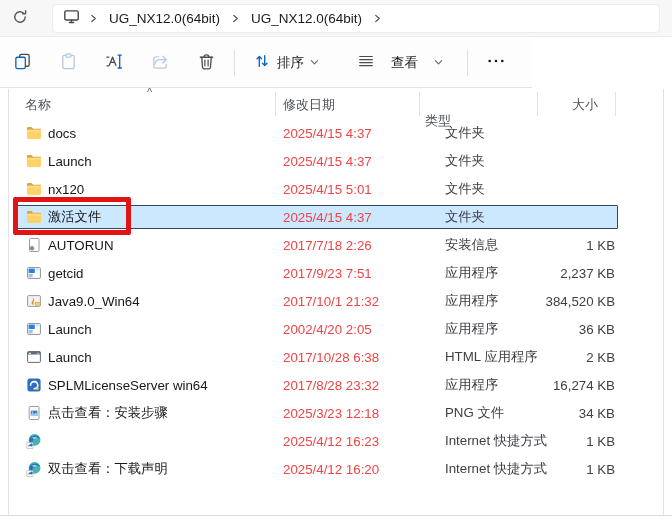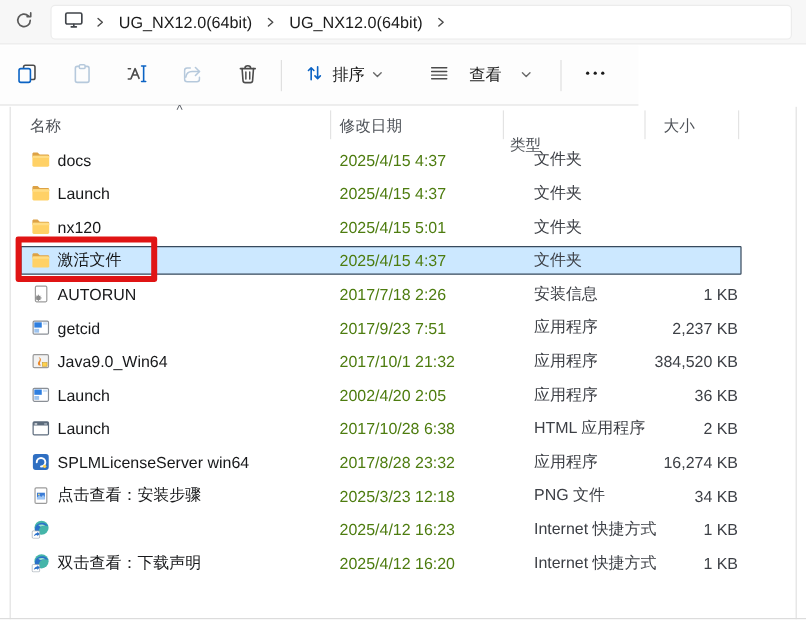--- a/index.html
+++ b/index.html
@@ -2,21 +2,21 @@
 <html><head>
 <meta charset="utf-8">
 <style>
   html,body{margin:0;padding:0;background:#fff;}
   *{box-sizing:border-box;font-family:"Liberation Sans",sans-serif;}
   .screen{position:relative;width:672px;height:520px;background:#ffffff;overflow:hidden;}
 
   
   .topbar{position:absolute;left:0;top:0;width:672px;height:37px;background:#f7f7f7;border-bottom:1px solid #ebebeb;display:flex;align-items:center;}
   .refresh-btn{width:40px;height:36px;display:flex;align-items:center;justify-content:center;background:transparent;border:none;cursor:pointer;}
-  .addressbar{position:absolute;left:42px;right:12px;top:4px;height:29px;background:#ffffff;border:1px solid #ececec;border-radius:4px;display:flex;align-items:center;padding-left:10px;}
+  .addressbar{position:absolute;left:52px;right:12px;top:4px;height:29px;background:#ffffff;border:1px solid #ececec;border-radius:4px;display:flex;align-items:center;padding-left:10px;}
   .crumb-sep{margin:0 9px;display:flex;align-items:center;}
   .crumb{font-size:13.5px;color:#1b1b1b;white-space:nowrap;padding:2px 2px;border-radius:3px;}
 
   
   .toolbar{position:absolute;left:0;top:38px;width:532px;height:50px;background:#fdfdfd;border-bottom:1px solid #e3e3e3;display:flex;align-items:center;}
   .tbtn{height:36px;min-width:36px;border:none;background:transparent;border-radius:4px;display:flex;align-items:center;justify-content:center;gap:6px;cursor:pointer;}
   .tbtn.labeled{padding:0 8px;}
   .tlabel{font-size:13.5px;color:#1b1b1b;}
   .tdivider{width:1px;height:26px;background:#e0e0e0;margin:0 10px;}
   .m-copy{margin-left:4px;}
@@ -26,34 +26,34 @@
   .filearea{position:absolute;left:0;top:89px;width:672px;height:431px;background:#ffffff;}
   .pane-line-left{position:absolute;left:8px;top:0;width:1px;height:427px;background:#e2e2e2;}
   .pane-line-right{position:absolute;left:663px;top:0;width:1px;height:427px;background:#e2e2e2;}
   .pane-line-bottom{position:absolute;left:0;top:426px;width:672px;height:1px;background:#dcdcdc;}
 
   .listhead{position:absolute;left:0;top:0;width:672px;height:30px;}
   .hcell{position:absolute;top:7px;font-size:13px;color:#4d5157;white-space:nowrap;}
   .h-name{left:25px;}
   .h-date{left:283px;}
   .h-type{left:425px;margin-top:16px;}
-  .h-size{left:553px;font-family:Liberation Mono, monospace;}
+  .h-size{left:572px;font-family:Liberation Mono, monospace;}
   .hdiv{position:absolute;top:3px;width:1px;height:24px;background:#e3e3e3;}
   .hd1{left:275px;} .hd2{left:419px;} .hd3{left:537px;} .hd4{left:615px;}
   .sort-caret{position:absolute;left:147px;top:-3px;font-size:11px;color:#5a5e66;}
 
   .rows{position:absolute;left:0;top:30px;width:539px;}
   .row{position:relative;height:28px;width:672px;}
   .hilite{position:absolute;left:17px;top:2px;width:601px;height:24px;background:transparent;border:1px solid transparent;border-radius:1px;}
   .row.selected .hilite{background:#cce8ff;border-color:#37495c;}
   .cell{position:absolute;top:0;height:28px;display:flex;align-items:center;font-size:13.3px;white-space:nowrap;}
   .icon{position:absolute;left:26px;top:6px;width:16px;height:16px;}
   .icon svg{display:block;width:16px;height:16px;}
   .c-name{left:48px;color:#17181a;}
-  .c-date{left:283px;color:#4d7c0f;}
+  .c-date{left:283px;color:#ef4444;}
   .c-type{left:425px;color:#3c3f45;margin-left:20px;}
   .c-size{left:537px;width:78px;justify-content:flex-end;color:#3c3f45;}
 
   
   .red-box{position:absolute;left:13px;top:108px;width:118px;height:38px;border:5px solid #e01414;border-radius:2px;pointer-events:none;z-index:6;}
 </style>
 </head>
 <body>
 
 <div class="screen">

